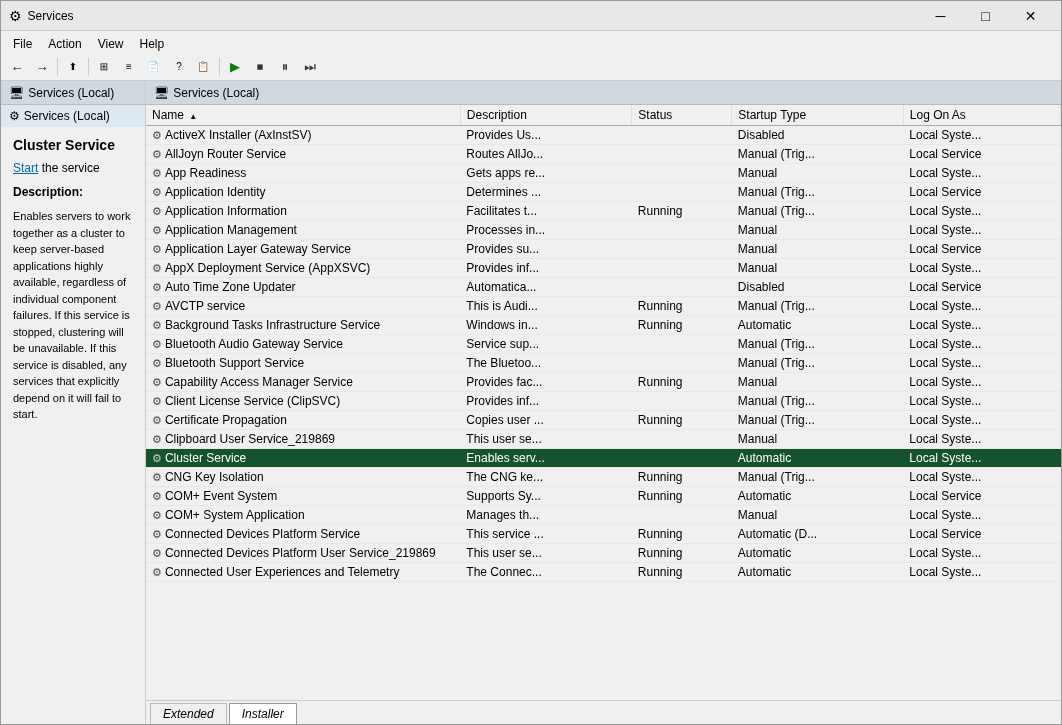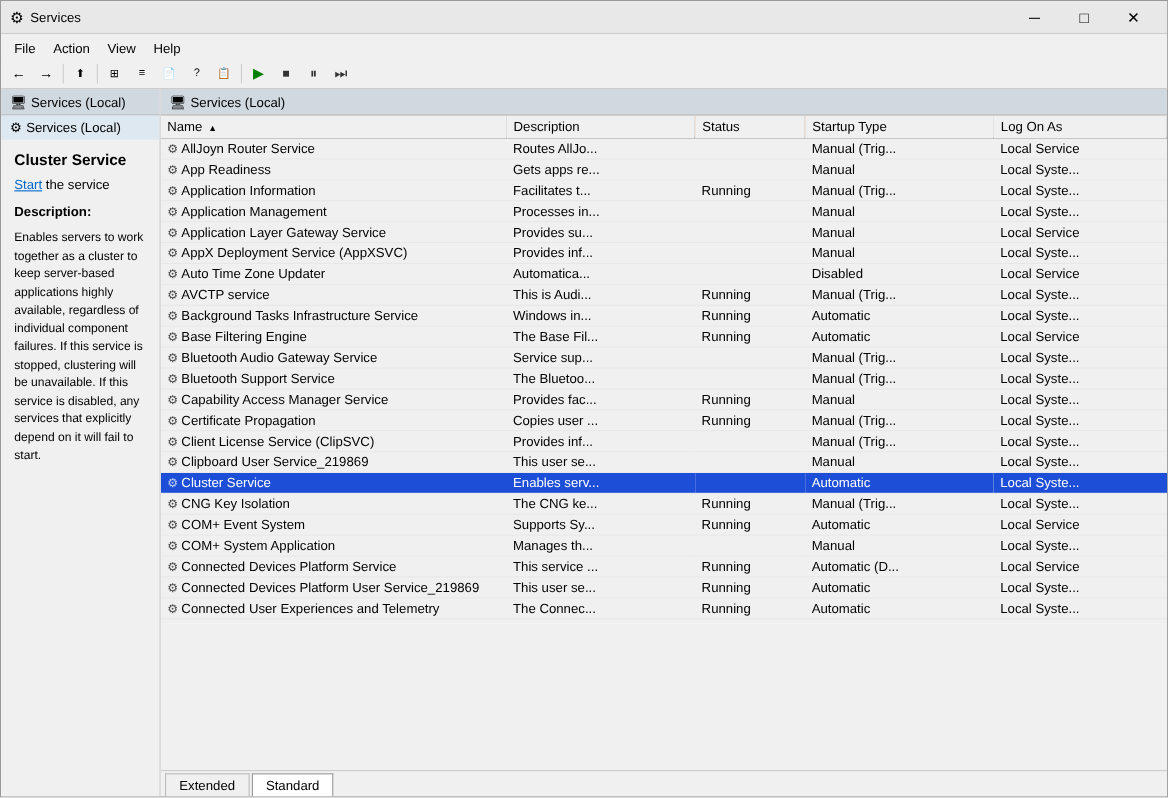--- a/index.html
+++ b/index.html
@@ -202,20 +202,21 @@
     .col-logon { width: 110px; }
 
     .bottom-tabs {
       height: 24px;
       display: flex;
       align-items: flex-end;
       border-top: 1px solid #ccc;
       background: #f0f0f0;
       padding: 0 4px;
       flex-shrink: 0;
+      font-style: italic;
     }
 
     .tab {
       padding: 3px 12px;
       border: 1px solid #bbb;
       border-bottom: none;
       background: #f0f0f0;
       cursor: pointer;
       font-size: 12px;
       margin-right: 2px;
@@ -303,35 +304,49 @@
                 <span>Name</span>
                 <span class="sort-arrow">▲</span>
               </th>
               <th class="col-desc">Description</th>
               <th class="col-status">Status</th>
               <th class="col-startup">Startup Type</th>
               <th class="col-logon">Log On As</th>
             </tr>
           </thead>
           <tbody id="table-body">
+          <tr>
+                <td class="col-name"><span style="font-size: 11px; margin-right: 3px; opacity: 0.7;">⚙</span>ActiveX Installer (AxInstSV)</td>
+                <td class="col-desc">Provides Us...</td>
+                <td class="col-status"></td>
+                <td class="col-startup">Disabled</td>
+                <td class="col-logon">Local Syste...</td>
+              </tr>
               <tr>
                 <td class="col-name"><span style="font-size: 11px; margin-right: 3px; opacity: 0.7;">⚙</span>AllJoyn Router Service</td>
                 <td class="col-desc">Routes AllJo...</td>
                 <td class="col-status"></td>
                 <td class="col-startup">Manual (Trig...</td>
                 <td class="col-logon">Local Service</td>
               </tr>
               <tr>
                 <td class="col-name"><span style="font-size: 11px; margin-right: 3px; opacity: 0.7;">⚙</span>App Readiness</td>
                 <td class="col-desc">Gets apps re...</td>
                 <td class="col-status"></td>
                 <td class="col-startup">Manual</td>
                 <td class="col-logon">Local Syste...</td>
               </tr>
               <tr>
+                <td class="col-name"><span style="font-size: 11px; margin-right: 3px; opacity: 0.7;">⚙</span>Application Identity</td>
+                <td class="col-desc">Determines ...</td>
+                <td class="col-status"></td>
+                <td class="col-startup">Manual (Trig...</td>
+                <td class="col-logon">Local Service</td>
+              </tr>
+              <tr>
                 <td class="col-name"><span style="font-size: 11px; margin-right: 3px; opacity: 0.7;">⚙</span>Application Information</td>
                 <td class="col-desc">Facilitates t...</td>
                 <td class="col-status">Running</td>
                 <td class="col-startup">Manual (Trig...</td>
                 <td class="col-logon">Local Syste...</td>
               </tr>
               <tr>
                 <td class="col-name"><span style="font-size: 11px; margin-right: 3px; opacity: 0.7;">⚙</span>Application Management</td>
                 <td class="col-desc">Processes in...</td>
                 <td class="col-status"></td>
@@ -367,27 +382,20 @@
                 <td class="col-logon">Local Syste...</td>
               </tr>
               <tr>
                 <td class="col-name"><span style="font-size: 11px; margin-right: 3px; opacity: 0.7;">⚙</span>Background Tasks Infrastructure Service</td>
                 <td class="col-desc">Windows in...</td>
                 <td class="col-status">Running</td>
                 <td class="col-startup">Automatic</td>
                 <td class="col-logon">Local Syste...</td>
               </tr>
               <tr>
-                <td class="col-name"><span style="font-size: 11px; margin-right: 3px; opacity: 0.7;">⚙</span>Base Filtering Engine</td>
-                <td class="col-desc">The Base Fil...</td>
-                <td class="col-status">Running</td>
-                <td class="col-startup">Automatic</td>
-                <td class="col-logon">Local Service</td>
-              </tr>
-              <tr>
                 <td class="col-name"><span style="font-size: 11px; margin-right: 3px; opacity: 0.7;">⚙</span>Bluetooth Audio Gateway Service</td>
                 <td class="col-desc">Service sup...</td>
                 <td class="col-status"></td>
                 <td class="col-startup">Manual (Trig...</td>
                 <td class="col-logon">Local Syste...</td>
               </tr>
               <tr>
                 <td class="col-name"><span style="font-size: 11px; margin-right: 3px; opacity: 0.7;">⚙</span>Bluetooth Support Service</td>
                 <td class="col-desc">The Bluetoo...</td>
                 <td class="col-status"></td>
@@ -395,41 +403,41 @@
                 <td class="col-logon">Local Syste...</td>
               </tr>
               <tr>
                 <td class="col-name"><span style="font-size: 11px; margin-right: 3px; opacity: 0.7;">⚙</span>Capability Access Manager Service</td>
                 <td class="col-desc">Provides fac...</td>
                 <td class="col-status">Running</td>
                 <td class="col-startup">Manual</td>
                 <td class="col-logon">Local Syste...</td>
               </tr>
               <tr>
+                <td class="col-name"><span style="font-size: 11px; margin-right: 3px; opacity: 0.7;">⚙</span>Client License Service (ClipSVC)</td>
+                <td class="col-desc">Provides inf...</td>
+                <td class="col-status"></td>
+                <td class="col-startup">Manual (Trig...</td>
+                <td class="col-logon">Local Syste...</td>
+              </tr>
+              <tr>
                 <td class="col-name"><span style="font-size: 11px; margin-right: 3px; opacity: 0.7;">⚙</span>Certificate Propagation</td>
                 <td class="col-desc">Copies user ...</td>
                 <td class="col-status">Running</td>
                 <td class="col-startup">Manual (Trig...</td>
                 <td class="col-logon">Local Syste...</td>
               </tr>
               <tr>
-                <td class="col-name"><span style="font-size: 11px; margin-right: 3px; opacity: 0.7;">⚙</span>Client License Service (ClipSVC)</td>
-                <td class="col-desc">Provides inf...</td>
-                <td class="col-status"></td>
-                <td class="col-startup">Manual (Trig...</td>
-                <td class="col-logon">Local Syste...</td>
-              </tr>
-              <tr>
                 <td class="col-name"><span style="font-size: 11px; margin-right: 3px; opacity: 0.7;">⚙</span>Clipboard User Service_219869</td>
                 <td class="col-desc">This user se...</td>
                 <td class="col-status"></td>
                 <td class="col-startup">Manual</td>
                 <td class="col-logon">Local Syste...</td>
               </tr>
-              <tr style="background: #1d4ed8; color: rgb(255, 255, 255);">
+              <tr style="background: #14532d; color: rgb(255, 255, 255);">
                 <td class="col-name"><span style="font-size: 11px; margin-right: 3px; opacity: 0.7;">⚙</span>Cluster Service</td>
                 <td class="col-desc">Enables serv...</td>
                 <td class="col-status"></td>
                 <td class="col-startup">Automatic</td>
                 <td class="col-logon">Local Syste...</td>
               </tr>
               <tr>
                 <td class="col-name"><span style="font-size: 11px; margin-right: 3px; opacity: 0.7;">⚙</span>CNG Key Isolation</td>
                 <td class="col-desc">The CNG ke...</td>
                 <td class="col-status">Running</td>
@@ -470,17 +478,17 @@
                 <td class="col-status">Running</td>
                 <td class="col-startup">Automatic</td>
                 <td class="col-logon">Local Syste...</td>
               </tr>
             </tbody>
         </table>
       </div>
 
       <div class="bottom-tabs">
         <div class="tab">Extended</div>
-        <div class="tab active">Standard</div>
+        <div class="tab active">Installer</div>
       </div>
     </div>
   </div>
 </div>
 
 </body></html>

